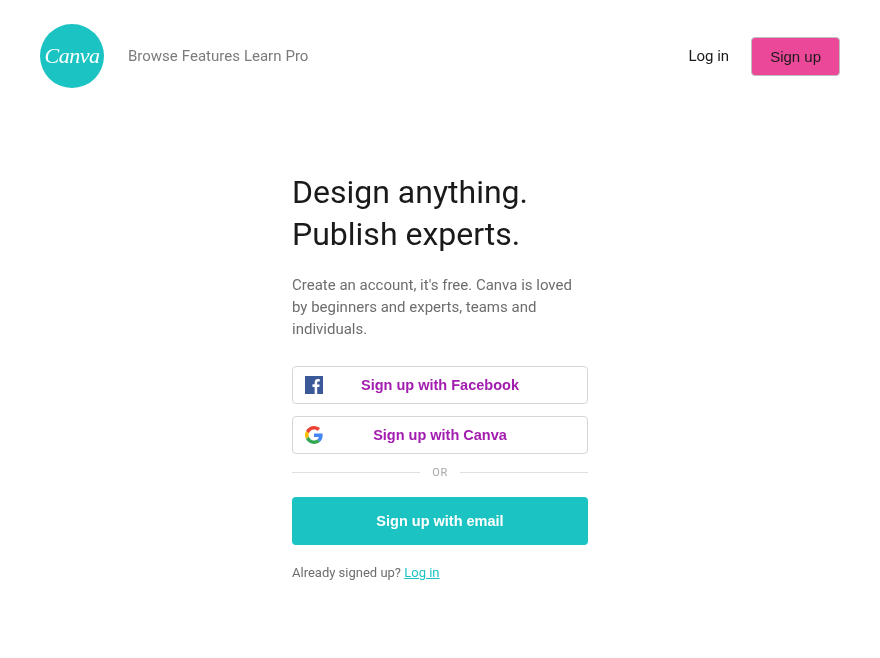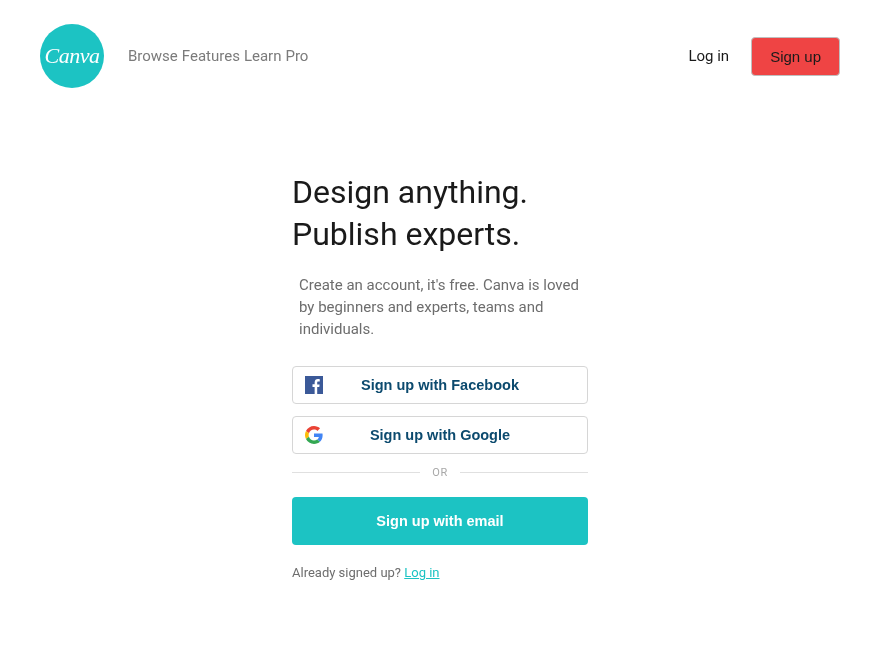--- a/index.html
+++ b/index.html
@@ -56,21 +56,21 @@
       align-items: center;
       gap: 22px;
     }
     .login-link {
       color: #1a1a1a;
       font-size: 15px;
       cursor: pointer;
     }
     .signup-btn {
       border: 1px solid #bfbfbf;
-      background: #ef4444;
+      background: #ec4899;
       border-radius: 4px;
       padding: 10px 18px;
       font-size: 15px;
       color: #1a1a1a;
       cursor: pointer;
     }
     .main {
       display: flex;
       justify-content: center;
       margin-top: 60px;
@@ -83,33 +83,32 @@
       font-weight: 400;
       line-height: 1.3;
       color: #1a1a1a;
       margin-bottom: 20px;
     }
     .subtext {
       font-size: 15px;
       color: #6d6d6d;
       line-height: 1.45;
       margin-bottom: 26px;
-      margin-left: 7px;
     }
     .social-btn {
       width: 100%;
       display: flex;
       align-items: center;
       border: 1px solid #d6d6d6;
       background: #fff;
       border-radius: 4px;
       padding: 10px 12px;
       font-size: 14.5px;
       font-weight: 600;
-      color: #0c4a6e;
+      color: #a21caf;
       cursor: pointer;
       margin-bottom: 12px;
       position: relative;
     }
     .social-btn .icon-wrap {
       position: absolute;
       left: 12px;
       width: 18px;
       height: 18px;
       display: flex;
@@ -199,21 +198,21 @@
 
     <button class="social-btn">
       <span class="icon-wrap">
         <svg width="18" height="18" viewBox="0 0 48 48">
           <path fill="#EA4335" d="M24 9.5c3.54 0 6.71 1.22 9.21 3.6l6.85-6.85C35.9 2.38 30.47 0 24 0 14.62 0 6.51 5.38 2.56 13.22l7.98 6.19C12.43 13.72 17.74 9.5 24 9.5z"></path>
           <path fill="#4285F4" d="M46.98 24.55c0-1.57-.15-3.09-.38-4.55H24v9.02h12.94c-.58 2.96-2.26 5.48-4.78 7.18l7.73 6c4.51-4.18 7.09-10.36 7.09-17.65z"></path>
           <path fill="#FBBC05" d="M10.53 28.59c-.48-1.45-.76-2.99-.76-4.59s.27-3.14.76-4.59l-7.98-6.19C.92 16.46 0 20.12 0 24c0 3.88.92 7.54 2.56 10.78l7.97-6.19z"></path>
           <path fill="#34A853" d="M24 48c6.48 0 11.93-2.13 15.89-5.81l-7.73-6c-2.15 1.45-4.92 2.3-8.16 2.3-6.26 0-11.57-4.22-13.47-9.91l-7.98 6.19C6.51 42.62 14.62 48 24 48z"></path>
         </svg>
       </span>
-      <span class="btn-label">Sign up with Google</span>
+      <span class="btn-label">Sign up with Canva</span>
     </button>
 
     <div class="divider">
       <div class="divider-line"></div>
       <span class="divider-text">OR</span>
       <div class="divider-line"></div>
     </div>
 
     <button class="email-btn">Sign up with email</button>
 

